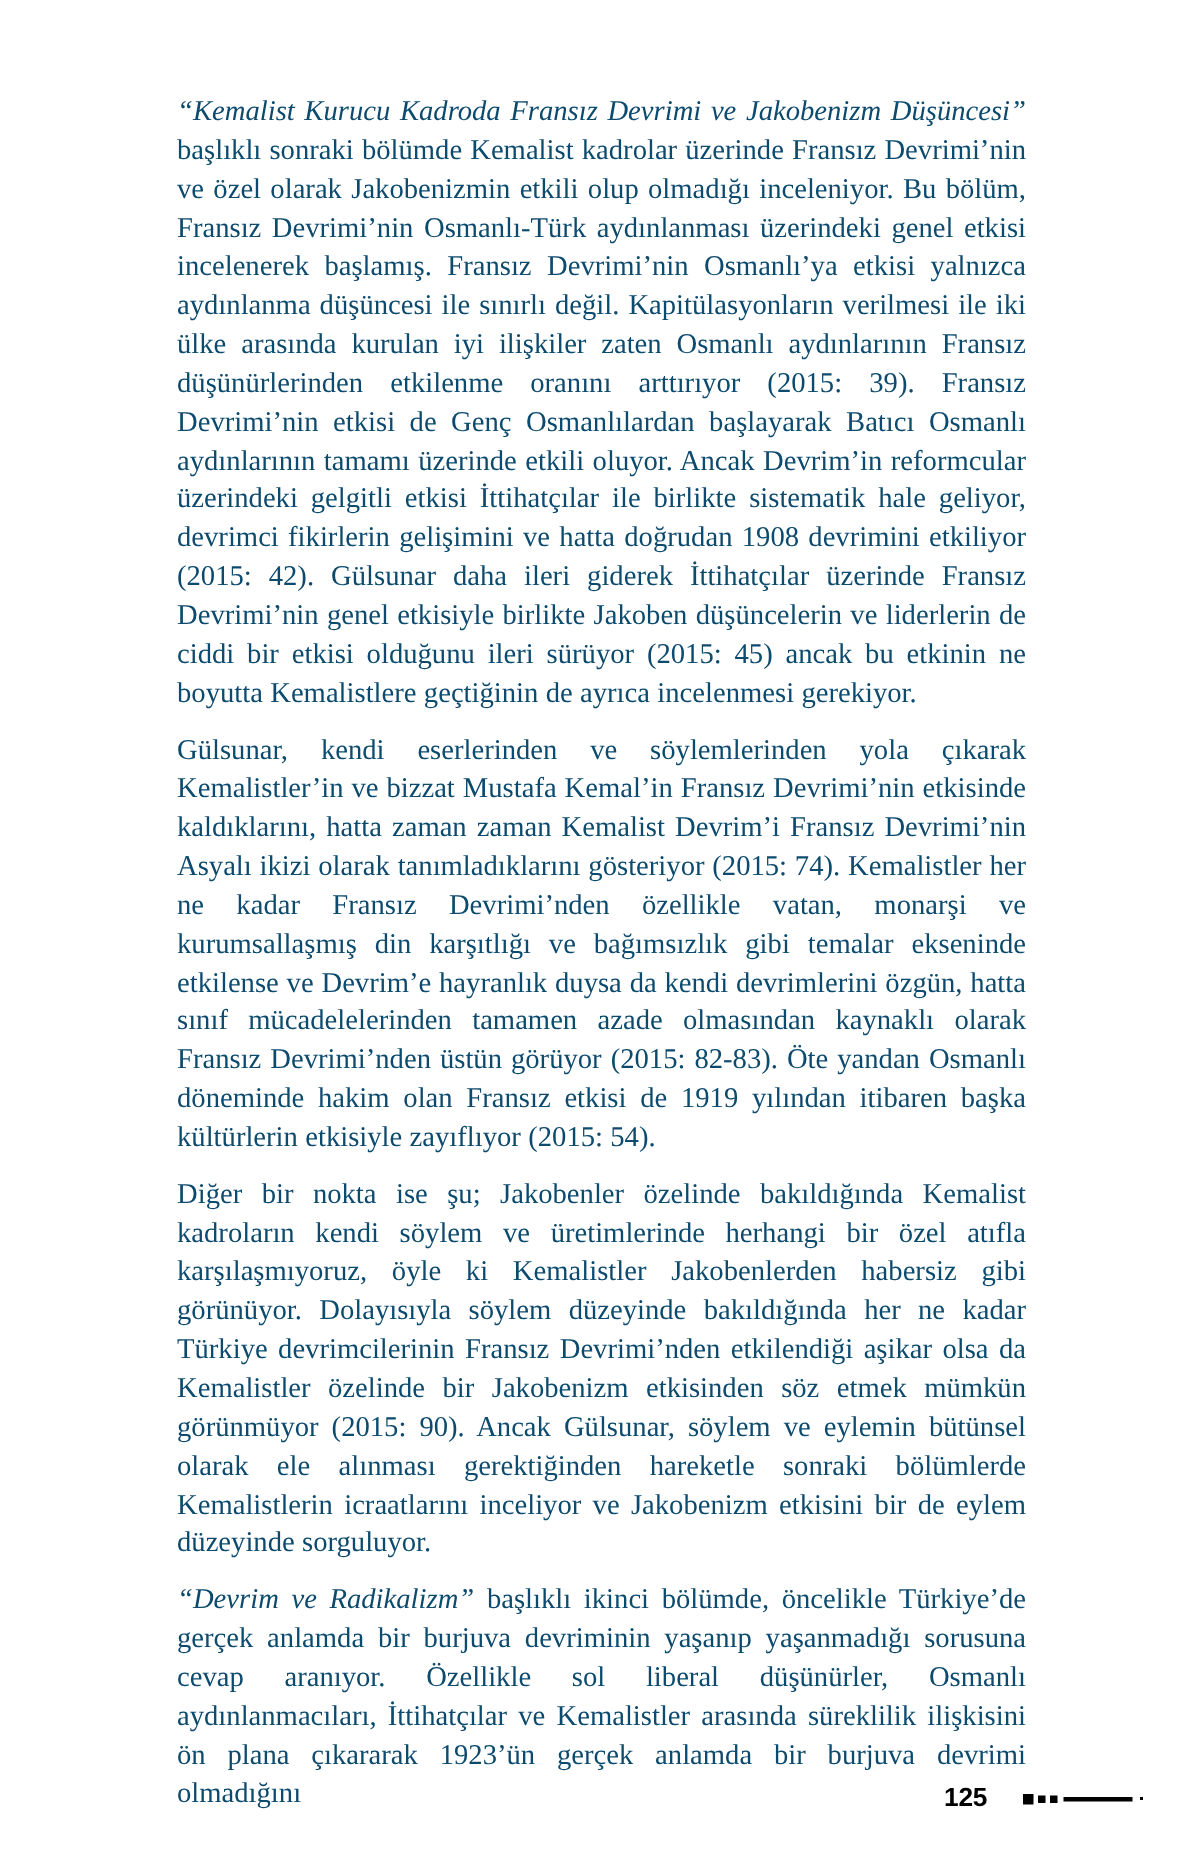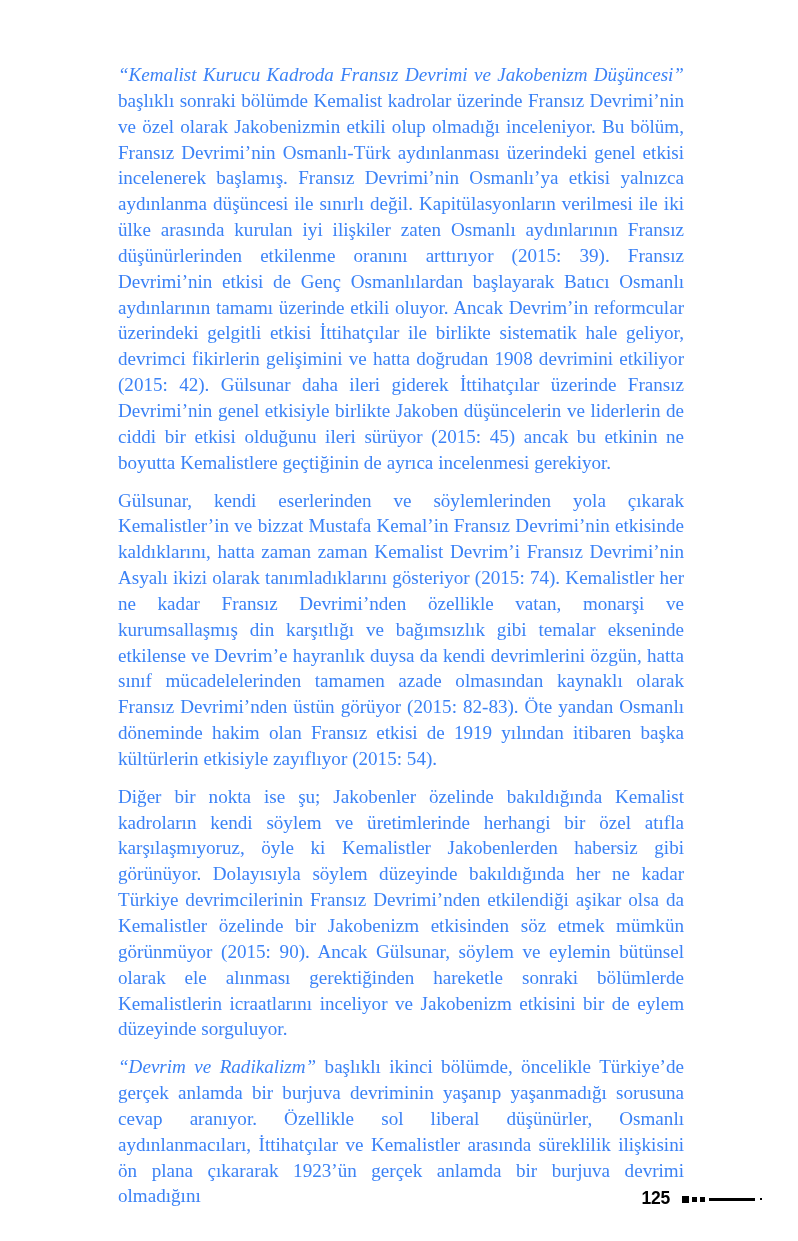--- a/index.html
+++ b/index.html
@@ -29,36 +29,36 @@
   .para {
     margin: 0 0 12px 0;
     font-size: 19.1px;
     line-height: 25.85px;
     text-align: justify;
     text-justify: inter-word;
     -webkit-hyphens: none;
     hyphens: none;
     letter-spacing: 0.0px;
     word-spacing: 0.1px;
-    color: #3b82f6;
+    color: #0c4a6e;
   }
   .para:last-child {
     margin-bottom: 17px;
   }
   .title-italic {
     font-style: italic;
   }
   
   .footer {
     position: absolute;
     right: 36px;
     bottom: 32px;
     display: flex;
     align-items: center;
-    gap: 12px;
+    gap: 24px;
     height: 20px;
   }
   .page-number {
     font-family: "Liberation Sans", "DejaVu Sans", sans-serif;
     font-weight: bold;
     font-size: 17.5px;
     line-height: 1;
     color: #000000;
     letter-spacing: -0.2px;
   }

